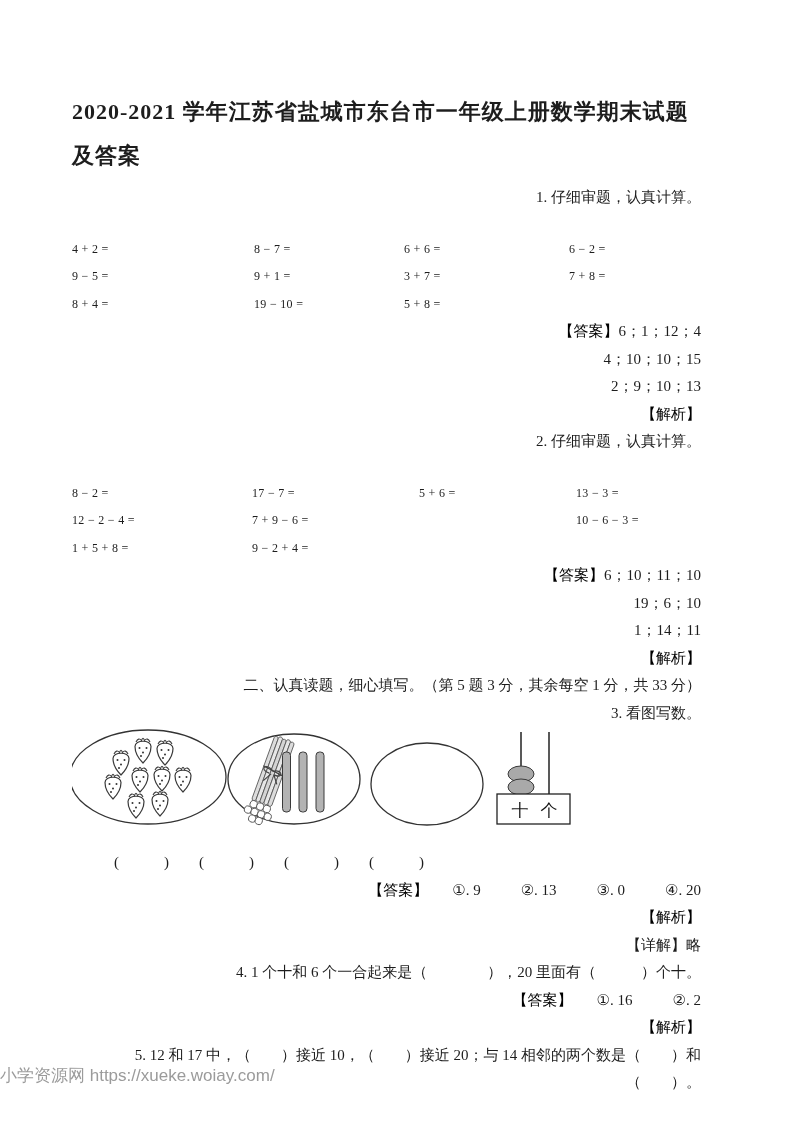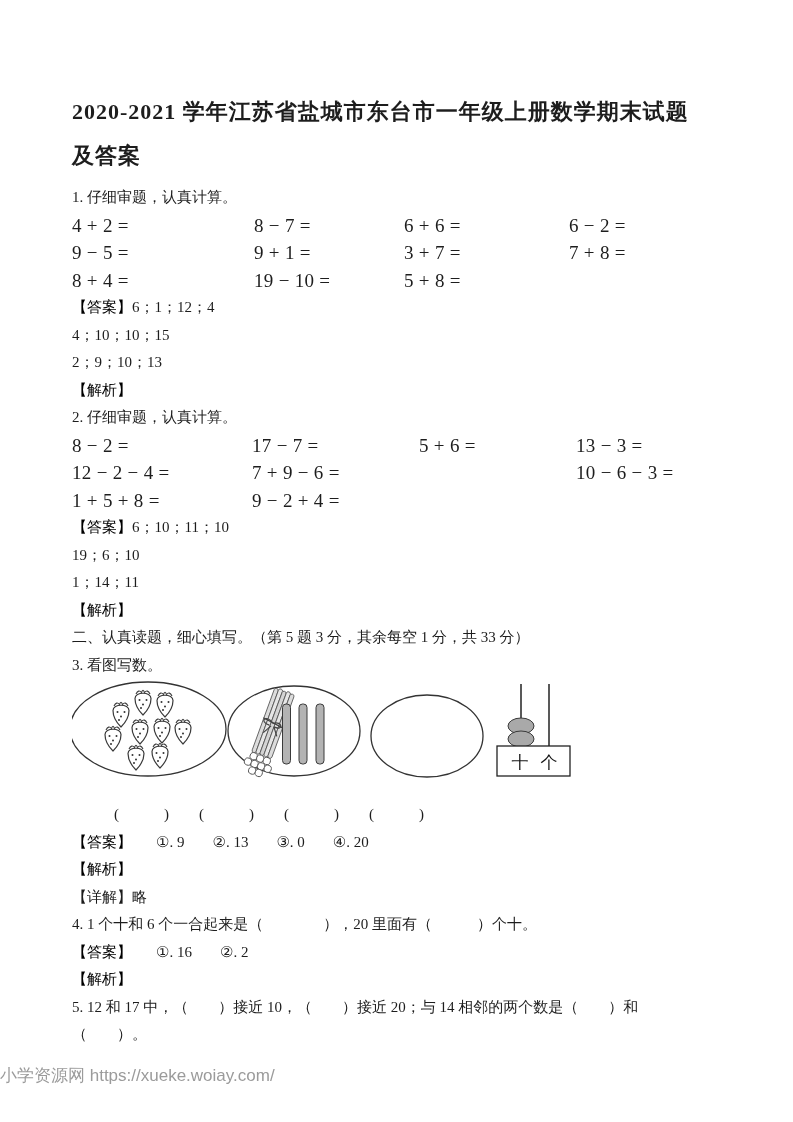--- a/index.html
+++ b/index.html
@@ -9,27 +9,27 @@
     background:#ffffff;
     font-family:"Liberation Serif","DejaVu Serif",serif;
     color:#1d1d1d;
     overflow:hidden;
   }
   .content { padding:90px 92px 0 72px; }
   .title {
     font-size:22px; font-weight:bold; line-height:44px;
     letter-spacing:1px; margin:0 0 6px 0;
   }
-  .line { font-size:15px; line-height:27.5px; margin:0; }
-  .eq-grid { display:grid; font-size:19px; }
+  .line { font-size:15px; line-height:27.5px; margin:0;text-align:right; }
+  .eq-grid { display:grid; font-size:12px;margin-top:24px; }
   .eq-grid-1 { grid-template-columns:182px 150px 165px 1fr; }
   .eq-grid-2 { grid-template-columns:180px 167px 157px 1fr; }
   .eq-cell { line-height:27.5px; letter-spacing:0.3px; }
   .lbl { color:#000000; }
-  .ans-items { display:inline-flex; gap:28px; margin-left:24px; }
+  .ans-items { display:inline-flex; gap:40px; margin-left:24px; }
   .figures { display:block; margin:0; }
   .blanks { font-size:15px; line-height:27.5px; margin:22px 0 0 42px; white-space:pre; }
   .blank { margin-right:30px; }
   .footer {
     position:absolute; left:0; right:0; top:1064px;
     text-align:left;
     font-family:"Liberation Sans","DejaVu Sans",sans-serif;
     font-size:17px; color:#9b9b9b;
   }
   .fig-text {

